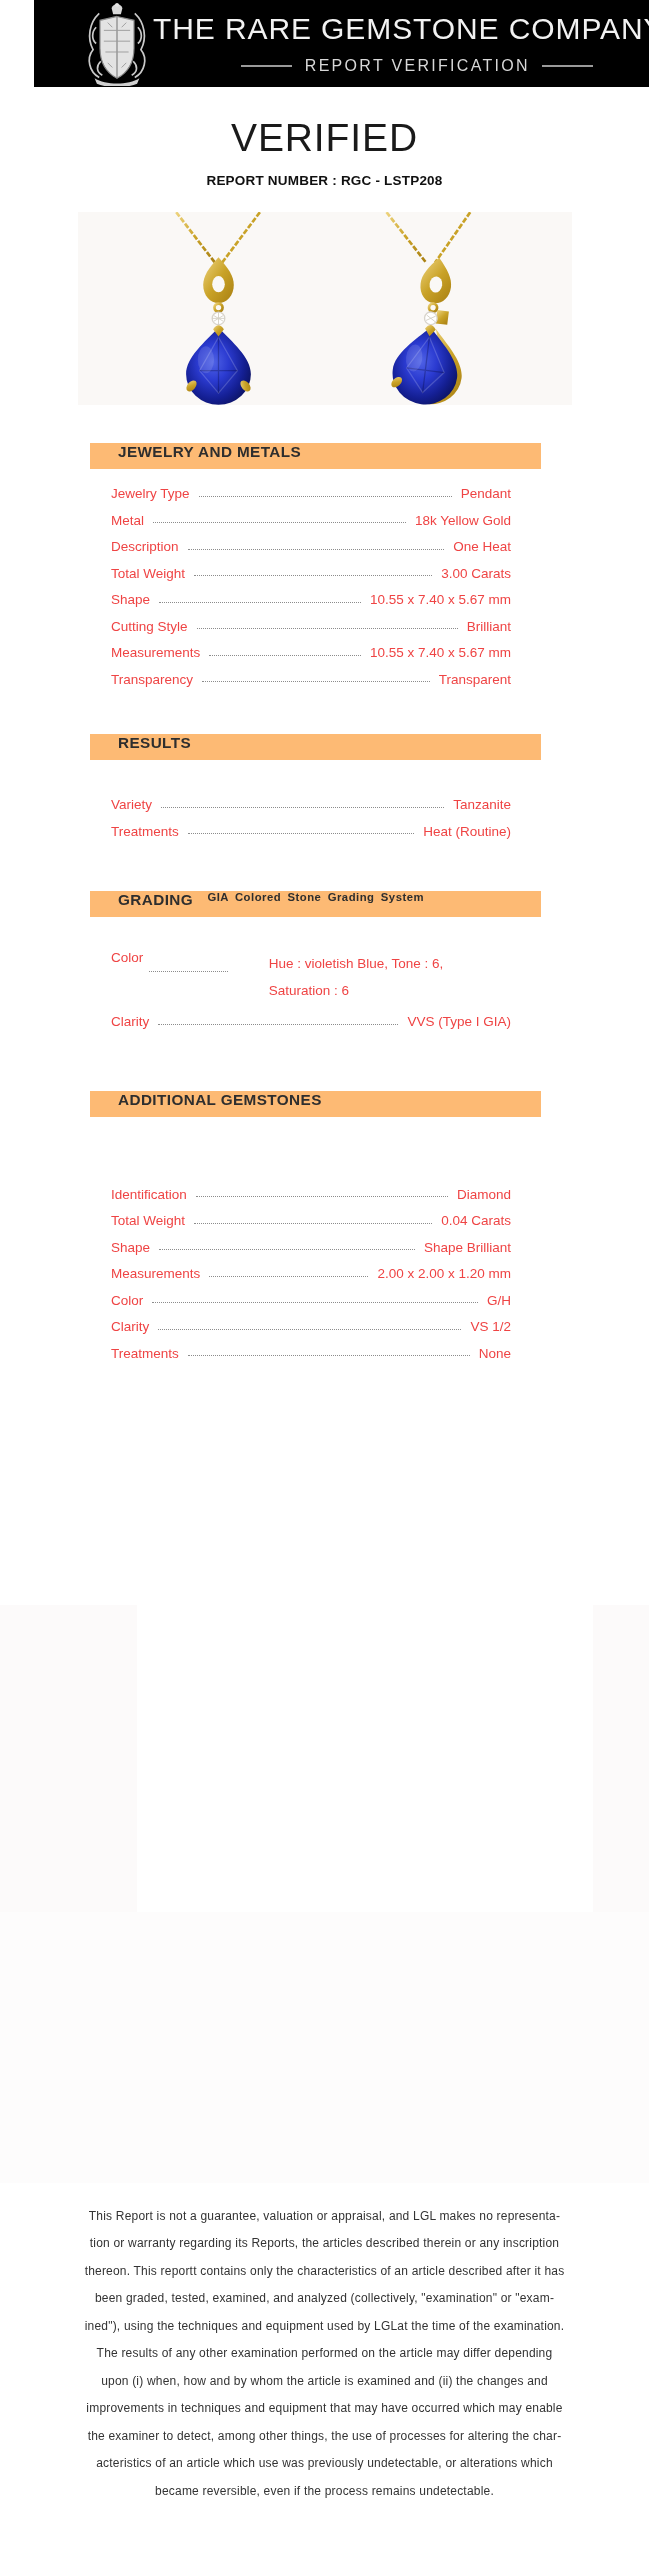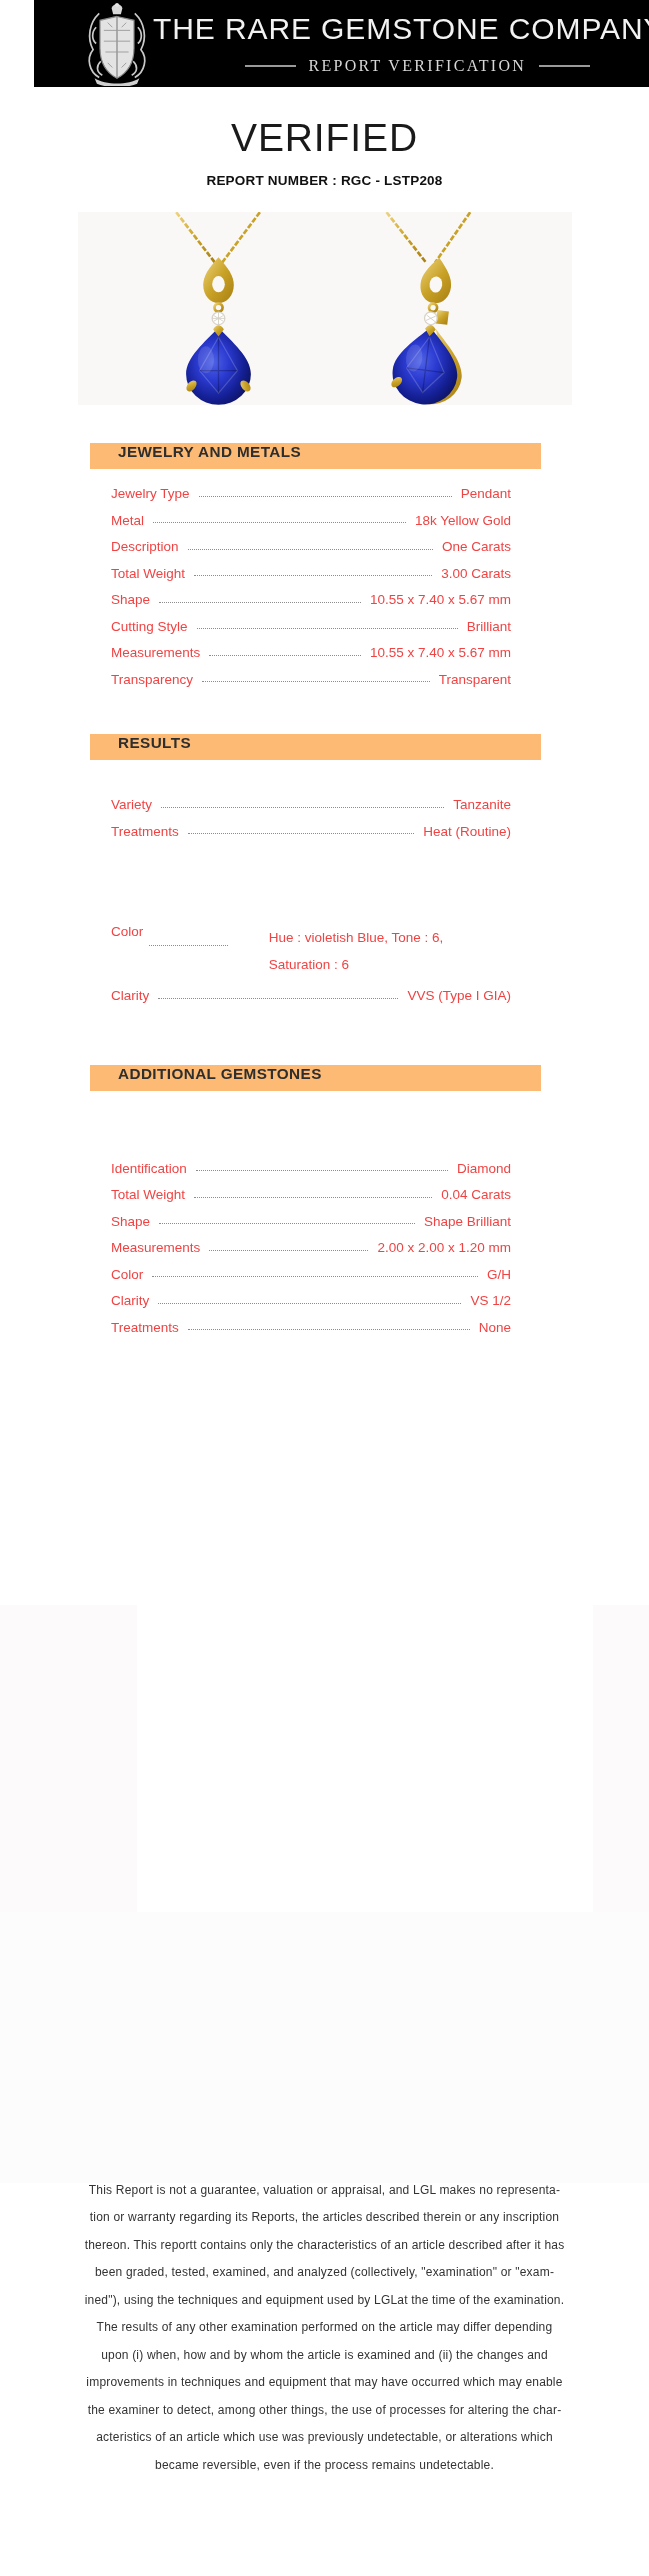--- a/index.html
+++ b/index.html
@@ -15,21 +15,21 @@
   .topbar{
     height:87px;background:#000000;
     display:flex;align-items:center;margin-left:34px;
   }
   .crest{width:72px;height:85px;margin-left:47px;flex:none;}
   .titles{flex:1;display:flex;flex-direction:column;align-items:center;margin-right:41px;}
   .company-line{
     color:#f2f2f2;font-size:30px;letter-spacing:0.9px;white-space:nowrap;font-weight:400;
   }
   .tm{font-size:10px;color:#cccccc;vertical-align:top;position:relative;top:-1.8px;margin-left:6.3px;}
-  .subtitle-line{margin-top:11.7px;display:flex;align-items:center;gap:12.6px;font-family:Liberation Serif, serif;}
+  .subtitle-line{margin-top:11.7px;display:flex;align-items:center;gap:12.6px;}
   .subtitle-text{color:#d8d8d8;font-size:16px;letter-spacing:2.3px;}
   .dash-rule{width:51px;height:1.8px;background:#9a9a9a;}
   
   .verified{
     margin:31px 0 0 0;text-align:center;
     font-size:39px;font-weight:400;letter-spacing:0.9px;color:#1a1a1a;line-height:1;
   }
   .repnum{margin-top:16px;text-align:center;font-size:13.5px;font-weight:700;color:#101010;letter-spacing:0.2px;}
   
   .photos{
@@ -188,21 +188,21 @@
           <span class="kv-value">Pendant</span>
         </div>
         <div class="kv-row">
           <span class="kv-label">Metal</span>
           <span class="kv-dots"></span>
           <span class="kv-value">18k Yellow Gold</span>
         </div>
         <div class="kv-row">
           <span class="kv-label">Description</span>
           <span class="kv-dots"></span>
-          <span class="kv-value">One Carats</span>
+          <span class="kv-value">One Heat</span>
         </div>
         <div class="kv-row">
           <span class="kv-label">Total Weight</span>
           <span class="kv-dots"></span>
           <span class="kv-value">3.00 Carats</span>
         </div>
         <div class="kv-row">
           <span class="kv-label">Shape</span>
           <span class="kv-dots"></span>
           <span class="kv-value">10.55 x 7.40 x 5.67 mm</span>
@@ -237,20 +237,24 @@
         </div>
         <div class="kv-row">
           <span class="kv-label">Treatments</span>
           <span class="kv-dots"></span>
           <span class="kv-value">Heat (Routine)</span>
         </div>
       </div>
   </section>
 
   <section class="spec s3">
+    <div class="bar">
+      <span class="bar-title">GRADING</span>
+      <span class="bar-subtitle">GIA Colored Stone Grading System</span>
+    </div>
     <div class="rows">
         <div class="kv-row kv-row-wrap">
           <span class="kv-label">Color</span>
           <span class="kv-dots"></span>
           <div class="kv-value-block">
             <div class="">Hue : violetish Blue, Tone : 6,</div>
             <div class="">Saturation : 6</div>
           </div>
         </div>
         <div class="kv-row">

